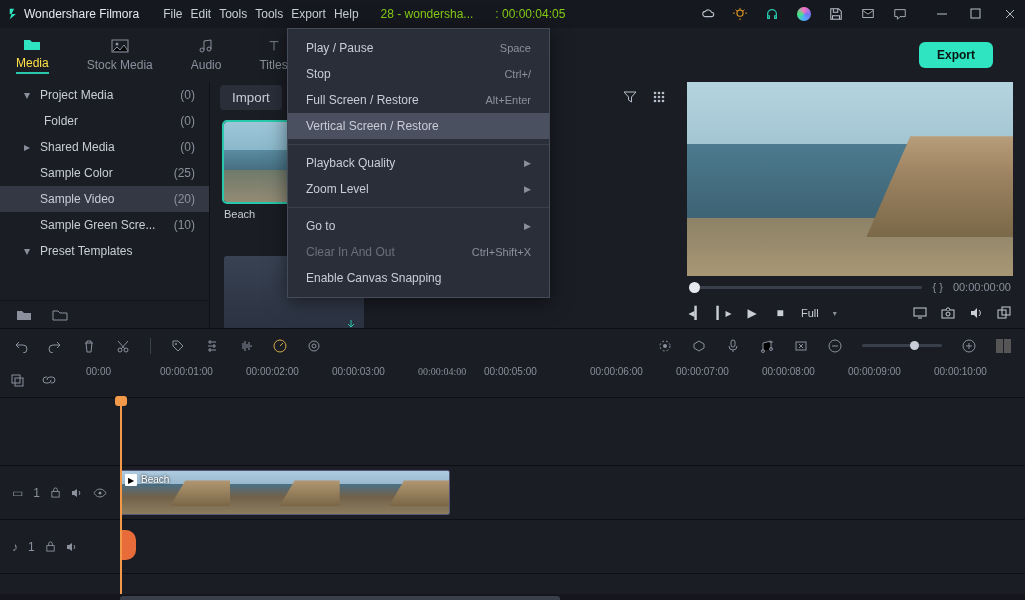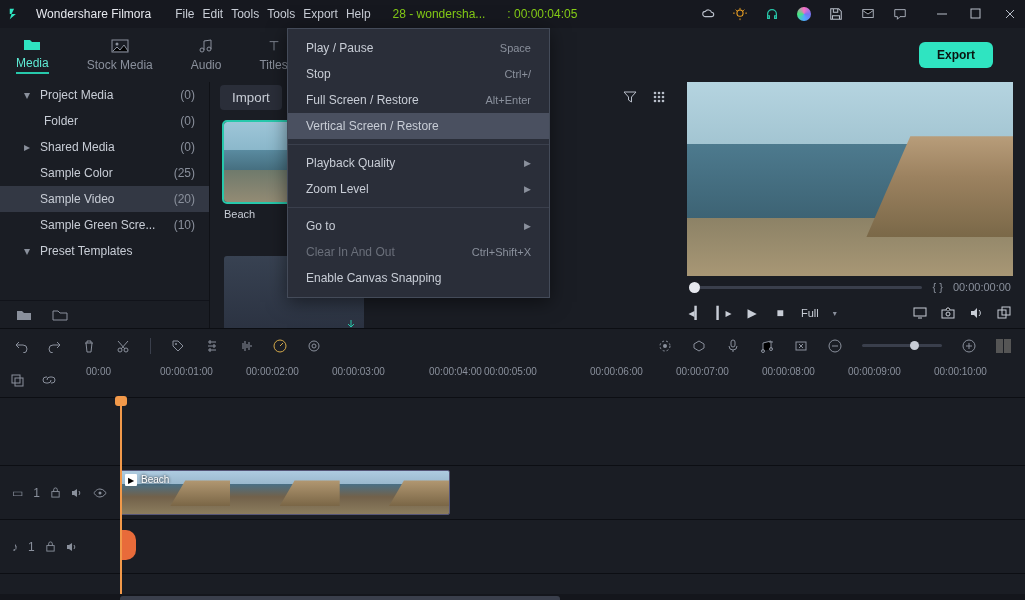--- a/index.html
+++ b/index.html
@@ -6,35 +6,35 @@
     --bg:#1a1d24;--bg2:#222530;--bg3:#2a2e39;--bg4:#333844;--sel:#4a5060;
     --text:#c8cdd6;--text-dim:#8a909c;--accent:#27c8ab;--accent-btn:#2fe4c1;
     --border:#3a3f4c;
   }
   *{box-sizing:border-box;font-family:"Segoe UI",Arial,sans-serif}
   body{margin:0;width:1025px;height:600px;background:var(--bg);color:var(--text);font-size:12px;overflow:hidden;position:relative}
   svg{display:block}
 
   
   .titlebar{height:28px;background:#16181f;display:flex;align-items:center;padding:0 8px;gap:14px}
-  .logo{display:flex;align-items:flex-start;gap:14px}
+  .logo{display:flex;align-items:flex-start;gap:2px}
   .logo-icon{width:14px;height:14px}
   .app-title{font-size:12px;color:#e6e8ee}
   .menus{display:flex;gap:8px;margin-left:10px}
   .menus span{cursor:default}
   .proj-info{margin-left:8px;color:#84cc16}
   .titlebar-right{margin-left:auto;display:flex;align-items:center;gap:18px}
   .tb-ico{width:14px;height:14px;color:#b8bec9;display:flex;align-items:center;justify-content:center}
   .gradient-circle{width:14px;height:14px;border-radius:50%;background:conic-gradient(#ff6ec4,#7873f5,#4facfe,#43e97b,#ff6ec4)}
   .win-ctrl{display:flex;gap:20px;margin-left:10px}
 
   
   .toptabs{height:54px;background:var(--bg);display:flex;align-items:center;padding:0 16px;gap:38px}
   .ttab{display:flex;flex-direction:column;align-items:center;gap:4px;color:var(--text-dim)}
-  .ttab.active{color:#5eead4}
+  .ttab.active{color:#fde047}
   .ttab.active .ttab-label{border-bottom:2px solid var(--accent);padding-bottom:2px}
   .ttab-icon{width:18px;height:16px;display:flex;align-items:center;justify-content:center}
   .export-btn{margin-left:auto;margin-right:16px;background:var(--accent-btn);color:#0a1410;font-weight:600;border:none;border-radius:6px;padding:6px 18px;font-size:12px;cursor:pointer}
 
   
   .main{display:flex;height:246px}
   .sidebar{width:210px;background:var(--bg);border-right:1px solid #0f1116;display:flex;flex-direction:column}
   .sb-list{flex:1}
   .sb-item{display:flex;align-items:center;padding:6px 14px 6px 24px;gap:6px}
   .sb-item.sel{background:var(--bg4)}
@@ -486,21 +486,21 @@
     <span>
         <svg viewBox="0 0 14 14" width="14" height="14">
           <path fill="none" stroke="#8a909c" d="M5 7a3 3 0 013-3h2a3 3 0 010 6H9M9 7a3 3 0 01-3 3H4a3 3 0 010-6h1"></path>
         </svg>
       </span>
     <div class="tl-ruler" id="ruler">
         <span class="ruler-lbl" style="left: 12px;">00:00</span>
         <span class="ruler-lbl" style="left: 86px;">00:00:01:00</span>
         <span class="ruler-lbl" style="left: 172px;">00:00:02:00</span>
         <span class="ruler-lbl" style="left: 258px;">00:00:03:00</span>
-        <span class="ruler-lbl" style="left: 355px;">00:00:04:00</span>
+        <span class="ruler-lbl" style="left: 344px; font-family: Liberation Serif, serif;">00:00:04:00</span>
         <span class="ruler-lbl" style="left: 410px;">00:00:05:00</span>
         <span class="ruler-lbl" style="left: 516px;">00:00:06:00</span>
         <span class="ruler-lbl" style="left: 602px;">00:00:07:00</span>
         <span class="ruler-lbl" style="left: 688px;">00:00:08:00</span>
         <span class="ruler-lbl" style="left: 774px;">00:00:09:00</span>
         <span class="ruler-lbl" style="left: 860px;">00:00:10:00</span>
       </div>
   </div>
   <div class="tl-tracks">
     <div class="playhead"></div>

